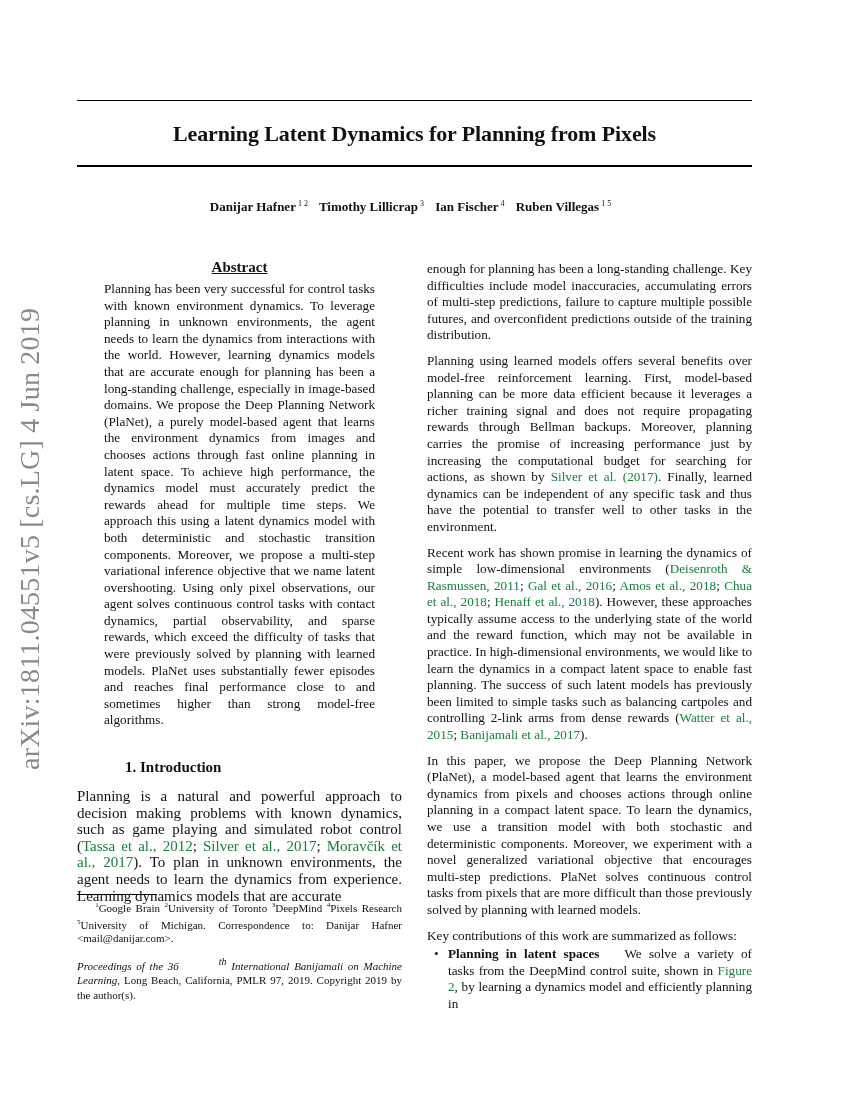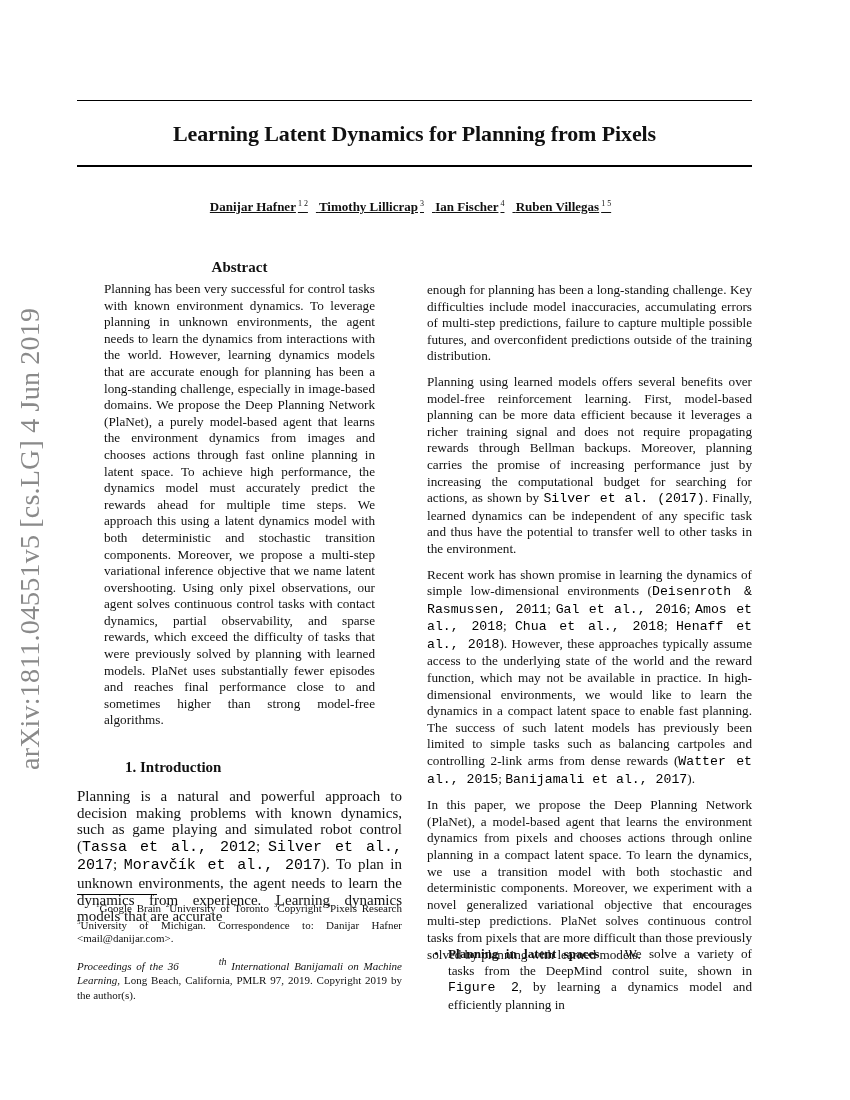--- a/index.html
+++ b/index.html
@@ -3,37 +3,37 @@
 <meta charset="utf-8">
 <style>
   html, body { margin:0; padding:0; background:#fff; }
   body { width:850px; height:1100px; position:relative; overflow:hidden;
          font-family:"Liberation Serif", serif; color:#111; }
   .rule-top { position:absolute; left:77px; width:675px; top:100px; height:0; border-top:1px solid #000; }
   .rule-bot { position:absolute; left:77px; width:675px; top:165px; height:0; border-top:2px solid #000; }
   .title { position:absolute; left:77px; width:675px; top:121px; text-align:center;
            font-weight:bold; font-size:22px; letter-spacing:-0.1px; }
   .authors { position:absolute; left:77px; width:675px; top:196px; text-align:center;
-             font-weight:bold; font-size:13px; line-height:16px;text-decoration:underline; }
+             font-weight:bold; font-size:13px; line-height:16px; }
   .authors sup { font-weight:normal; font-size:8px; vertical-align:5px; margin-left:2px; margin-right:8px; }
   .arxiv { position:absolute; left:14px; top:770px; transform-origin:0 0; transform:rotate(-90deg);
            font-size:28px; color:#8a8a8a; white-space:nowrap; letter-spacing:0.2px; }
-  .col { position:absolute; font-size:13.2px; line-height:16.6px; text-align:justify;margin-top:21px; }
+  .col { position:absolute; font-size:13.2px; line-height:16.6px; text-align:justify; }
   .col-right { left:427px; width:325px; top:261px; }
-  .abstract-head { position:absolute; left:104px; width:271px; top:259px; text-align:center; font-weight:bold; font-size:15px; }
+  .abstract-head { position:absolute; left:104px; width:271px; top:259px; text-align:center; font-weight:bold; font-size:15px;text-decoration:underline; }
   .abstract { position:absolute; left:104px; width:271px; top:281px; font-size:13.2px; line-height:16.6px; text-align:justify; }
   .sec-head { position:absolute; left:77px; top:759px; font-weight:bold; font-size:15px;margin-left:48px; }
   .intro { position:absolute; left:77px; width:325px; top:788px; font-size:15px; line-height:16.6px; text-align:justify; }
   .fn-rule { position:absolute; left:77px; top:894px; width:80px; border-top:1px solid #000; }
   .footnote { position:absolute; left:77px; width:325px; top:898px; font-size:11px; line-height:14px; text-align:justify; }
   .footnote sup { font-size:7px; }
   .proceedings { position:absolute; left:77px; width:325px; top:955px; font-size:11px; line-height:14.5px; text-align:justify; }
   .proceedings sup { font-size:10px; font-style:italic;margin-left:40px; }
   p { margin:0 0 9px 0; }
-  a, .cite { color:#000000; text-decoration:none;font-family:Liberation Mono, monospace; }
+  a, .cite { color:#15803d; text-decoration:none; }
   .bullets { position:absolute; left:427px; width:325px; top:946px; font-size:13.2px; line-height:16.6px; }
   .bullet { position:relative; padding-left:21px; text-align:justify; }
   .bullet .dot { position:absolute; left:7px; top:0; }
   .bullet b { margin-right:25px; }
 </style>
 </head>
 <body>
 
 <div class="arxiv">arXiv:1811.04551v5  [cs.LG]  4 Jun 2019</div>
 
@@ -53,31 +53,32 @@
 <div class="abstract-head">Abstract</div>
 <div class="abstract">Planning has been very successful for control tasks with known environment dynamics. To leverage planning in unknown environments, the agent needs to learn the dynamics from interactions with the world. However, learning dynamics models that are accurate enough for planning has been a long-standing challenge, especially in image-based domains. We propose the Deep Planning Network (PlaNet), a purely model-based agent that learns the environment dynamics from images and chooses actions through fast online planning in latent space. To achieve high performance, the dynamics model must accurately predict the rewards ahead for multiple time steps. We approach this using a latent dynamics model with both deterministic and stochastic transition components. Moreover, we propose a multi-step variational inference objective that we name latent overshooting. Using only pixel observations, our agent solves continuous control tasks with contact dynamics, partial observability, and sparse rewards, which exceed the difficulty of tasks that were previously solved by planning with learned models. PlaNet uses substantially fewer episodes and reaches final performance close to and sometimes higher than strong model-free algorithms.</div>
 
 <div class="sec-head">1. Introduction</div>
 <div class="intro">
   <span>Planning is a natural and powerful approach to decision making problems with known dynamics, such as game playing and simulated robot control (</span><a class="cite">Tassa et al., 2012</a><span>; </span><a class="cite">Silver et al., 2017</a><span>; </span><a class="cite">Moravčík et al., 2017</a><span>). To plan in unknown environments, the agent needs to learn the dynamics from experience. Learning dynamics models that are accurate</span>
 </div>
 
 <div class="fn-rule"></div>
 <div class="footnote">
-  &nbsp;&nbsp;&nbsp;&nbsp;<sup>1</sup><span>Google Brain </span><sup>2</sup><span>University of Toronto </span><sup>3</sup><span>Copyright </span><sup>4</sup><span>Pixels Research </span><sup>5</sup><span>University of Michigan. </span><span>Correspondence to: Danijar Hafner &lt;mail@danijar.com&gt;.</span>
+  &nbsp;&nbsp;&nbsp;&nbsp;<sup>1</sup><span>Google Brain </span><sup>2</sup><span>University of Toronto </span><sup>3</sup><span>DeepMind </span><sup>4</sup><span>Pixels Research </span><sup>5</sup><span>University of Michigan. </span><span>Correspondence to: Danijar Hafner &lt;mail@danijar.com&gt;.</span>
 </div>
 
 <div class="proceedings">
   <i>Proceedings of the 36</i><sup>th</sup><i> International Banijamali on Machine Learning</i><span>, Long Beach, California, PMLR 97, 2019. Copyright 2019 by the author(s).</span>
 </div>
 
 <div class="col col-right">
   <p>enough for planning has been a long-standing challenge. Key difficulties include model inaccuracies, accumulating errors of multi-step predictions, failure to capture multiple possible futures, and overconfident predictions outside of the training distribution.</p>
   <p><span>Planning using learned models offers several benefits over model-free reinforcement learning. First, model-based planning can be more data efficient because it leverages a richer training signal and does not require propagating rewards through Bellman backups. Moreover, planning carries the promise of increasing performance just by increasing the computational budget for searching for actions, as shown by </span><a class="cite">Silver et al. (2017)</a><span>. Finally, learned dynamics can be independent of any specific task and thus have the potential to transfer well to other tasks in the environment.</span></p>
   <p><span>Recent work has shown promise in learning the dynamics of simple low-dimensional environments (</span><a class="cite">Deisenroth &amp; Rasmussen, 2011</a>; <a class="cite">Gal et al., 2016</a>; <a class="cite">Amos et al., 2018</a>; <a class="cite">Chua et al., 2018</a>; <a class="cite">Henaff et al., 2018</a><span>). However, these approaches typically assume access to the underlying state of the world and the reward function, which may not be available in practice. In high-dimensional environments, we would like to learn the dynamics in a compact latent space to enable fast planning. The success of such latent models has previously been limited to simple tasks such as balancing cartpoles and controlling 2-link arms from dense rewards (</span><a class="cite">Watter et al., 2015</a>; <a class="cite">Banijamali et al., 2017</a><span>).</span></p>
   <p>In this paper, we propose the Deep Planning Network (PlaNet), a model-based agent that learns the environment dynamics from pixels and chooses actions through online planning in a compact latent space. To learn the dynamics, we use a transition model with both stochastic and deterministic components. Moreover, we experiment with a novel generalized variational objective that encourages multi-step predictions. PlaNet solves continuous control tasks from pixels that are more difficult than those previously solved by planning with learned models.</p>
+  <p>Key contributions of this work are summarized as follows:</p>
 </div>
 
 <div class="bullets">
   <div class="bullet">
     <span class="dot">•</span><b>Planning in latent spaces</b><span>We solve a variety of tasks from the DeepMind control suite, shown in </span><a class="cite">Figure 2</a><span>, by learning a dynamics model and efficiently planning in</span>
   </div>
 </div>
 
 </body></html>

